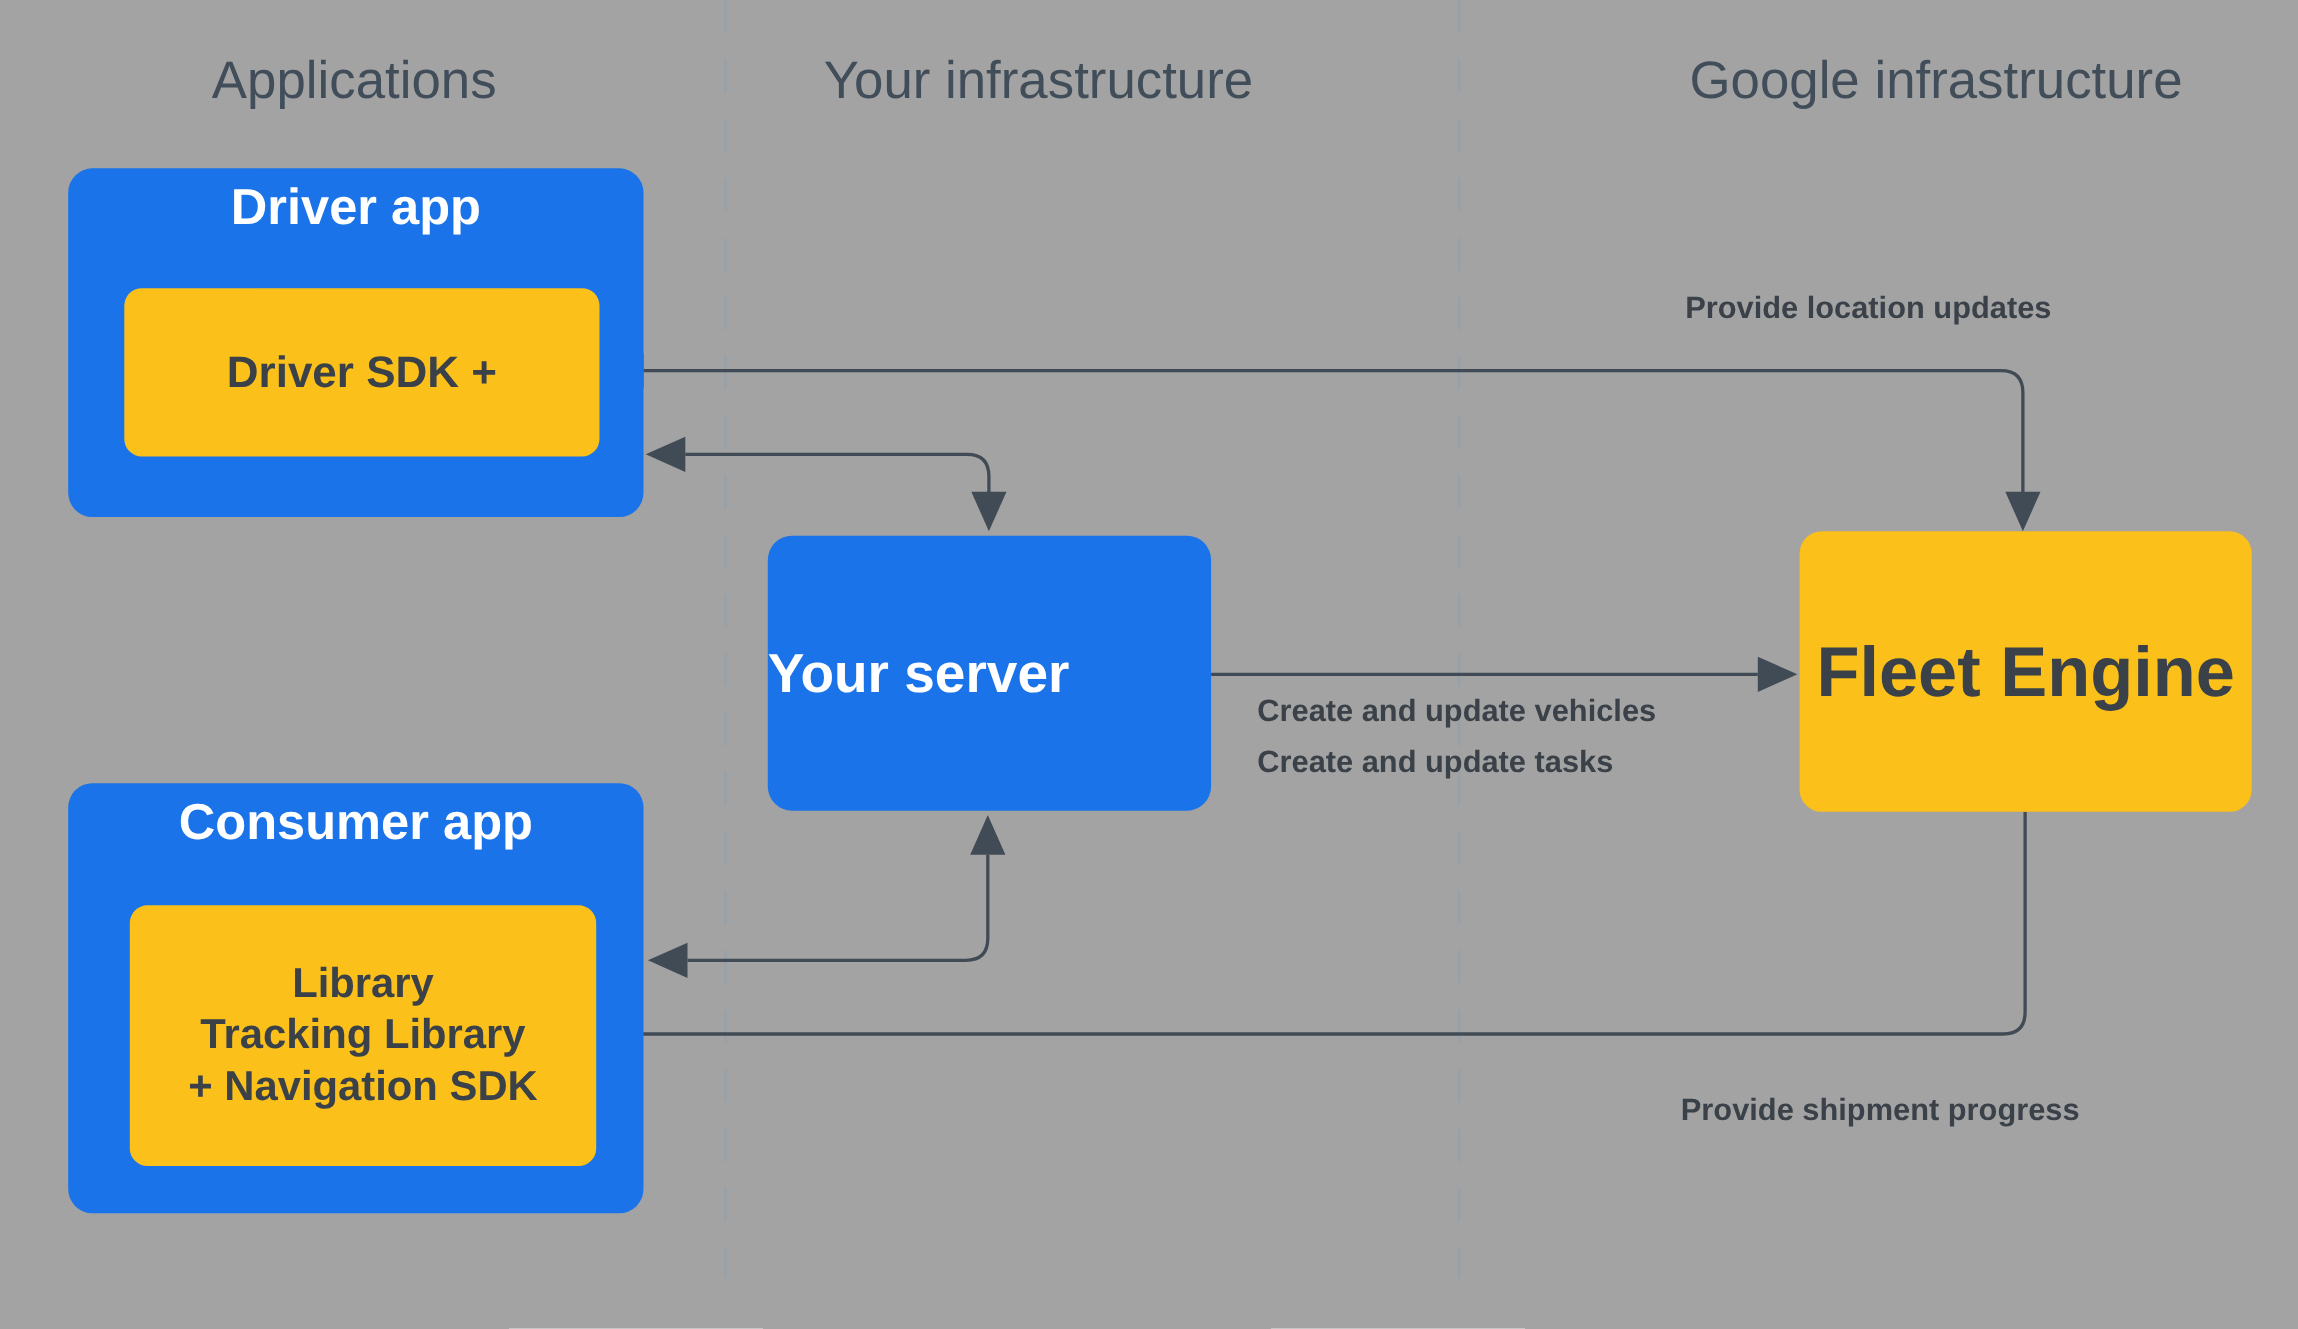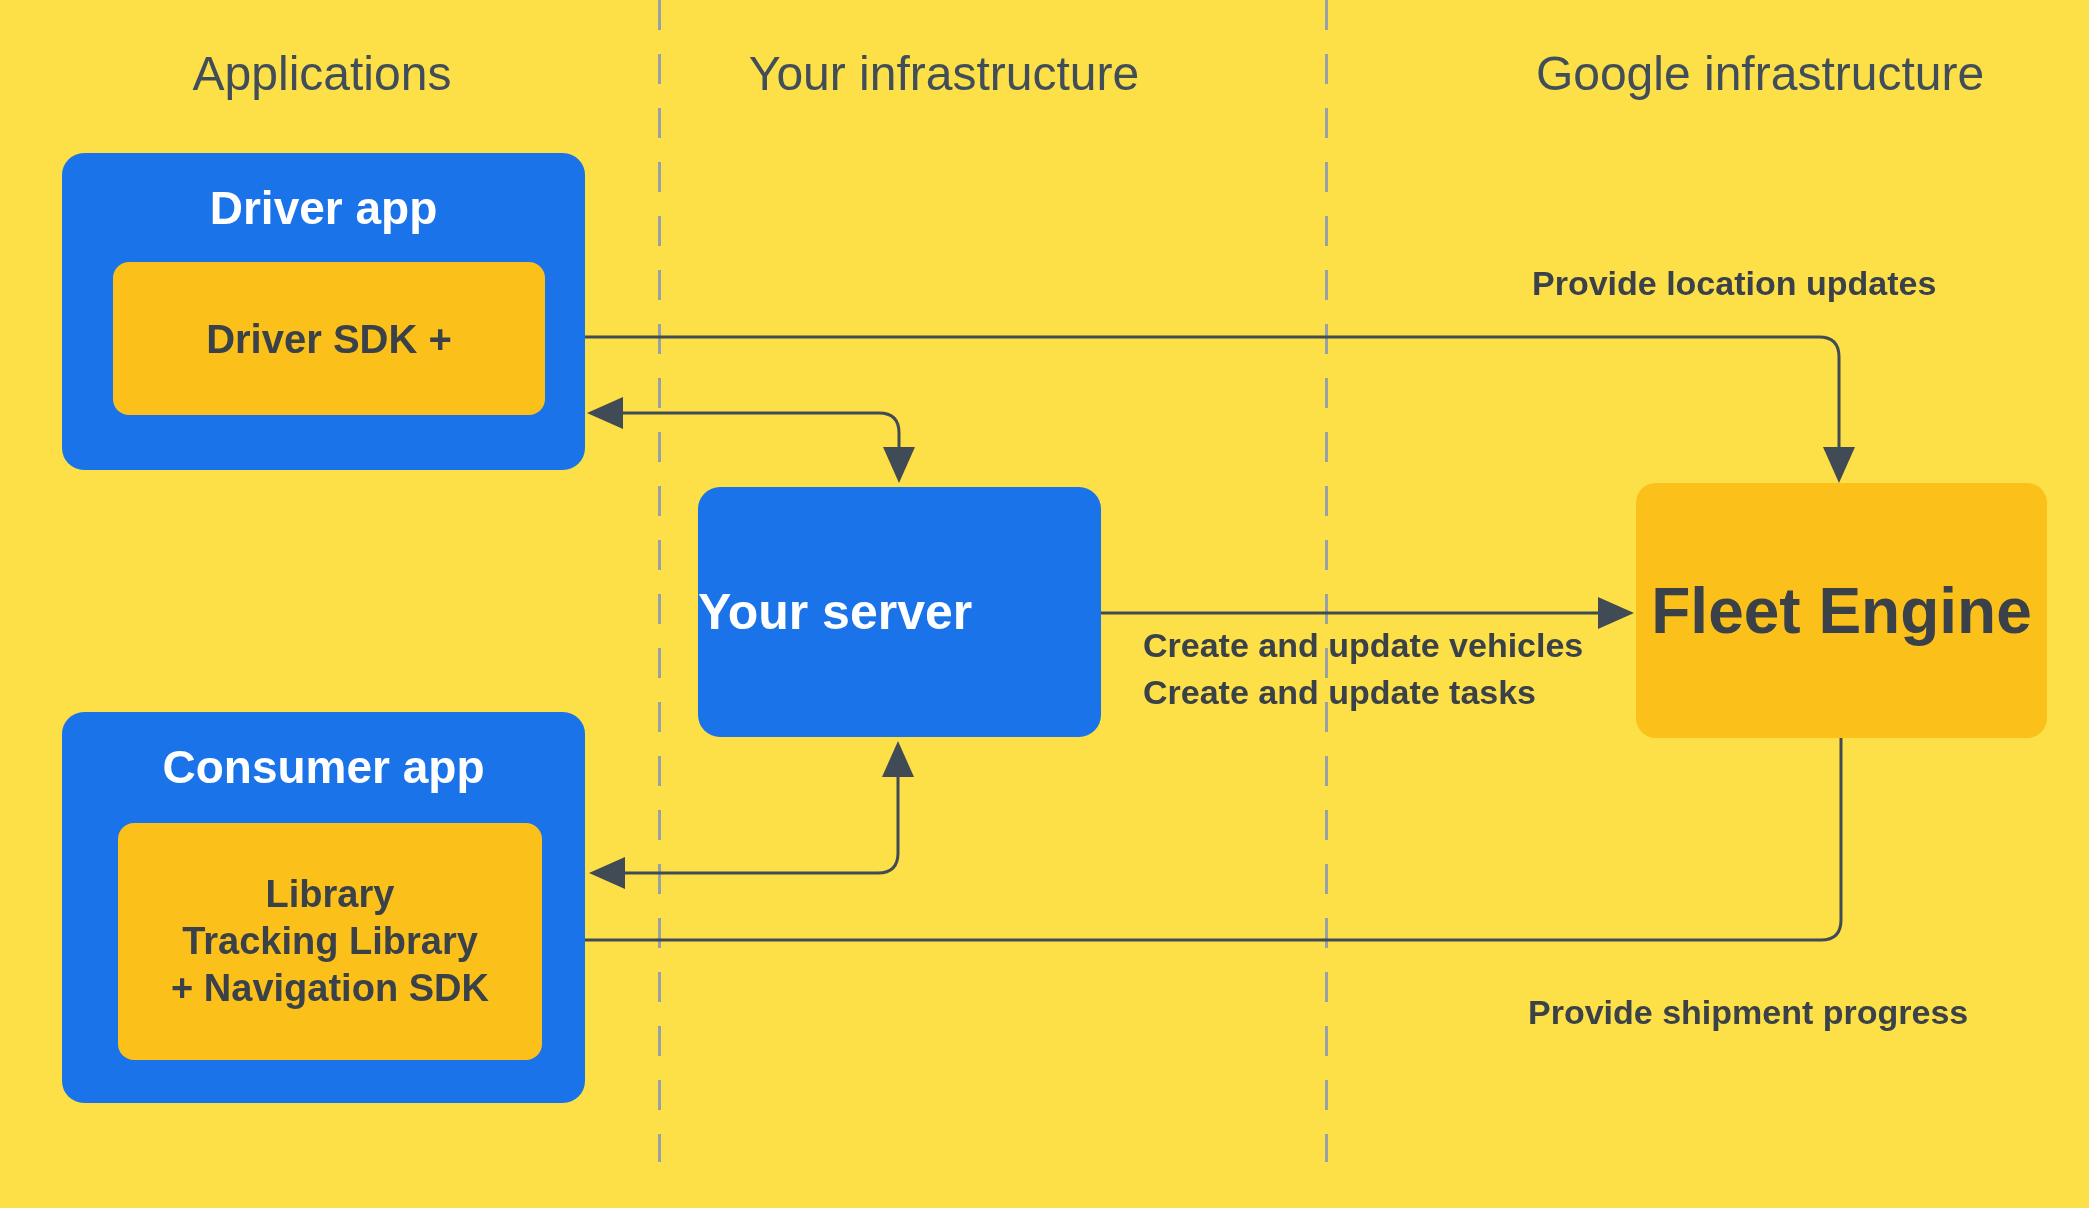--- a/index.html
+++ b/index.html
@@ -9,21 +9,21 @@
     --heading:#414e5a;
     --connector:#414b55;
     --dashed:#99a1a8;
     --white:#ffffff;
   }
   html,body{margin:0;padding:0;background:#fff;}
   .canvas{
     position:relative;
     width:2089px;height:1208px;
     overflow:hidden;
-    background:#fde047;
+    background:#a3a3a3;
     font-family:"Liberation Sans", sans-serif;
   }
   .col-heading{
     position:absolute;
     top:46px;
     transform:translateX(-50%);
     font-size:48px;
     font-weight:400;
     color:var(--heading);
     white-space:nowrap;
@@ -48,21 +48,21 @@
   .box-yellow{
     background:var(--yellow);
     border-radius:16px;
     display:flex;
     flex-direction:column;
     align-items:center;
     justify-content:center;
     text-align:center;
   }
   .app-title{
-    margin-top:28px;
+    margin-top:8px;
     text-align:center;
     color:var(--white);
     font-size:46px;
     font-weight:700;
   }
   .center-title{
     display:flex;
     align-items:center;
     justify-content:flex-start;
     text-align:center;
@@ -86,21 +86,21 @@
     font-size:50px;
     font-weight:700;
   }
   .fleet-title{
     color:var(--text-dark);
     font-size:64px;
     font-weight:700;
   }
   .edge-label{
     position:absolute;
-    font-size:34px;
+    font-size:28px;
     font-weight:700;
     color:var(--text-dark);
     white-space:nowrap;
   }
   .edge-label .line{
     display:block;
     line-height:47px;
   }
   svg.wires{
     position:absolute;

